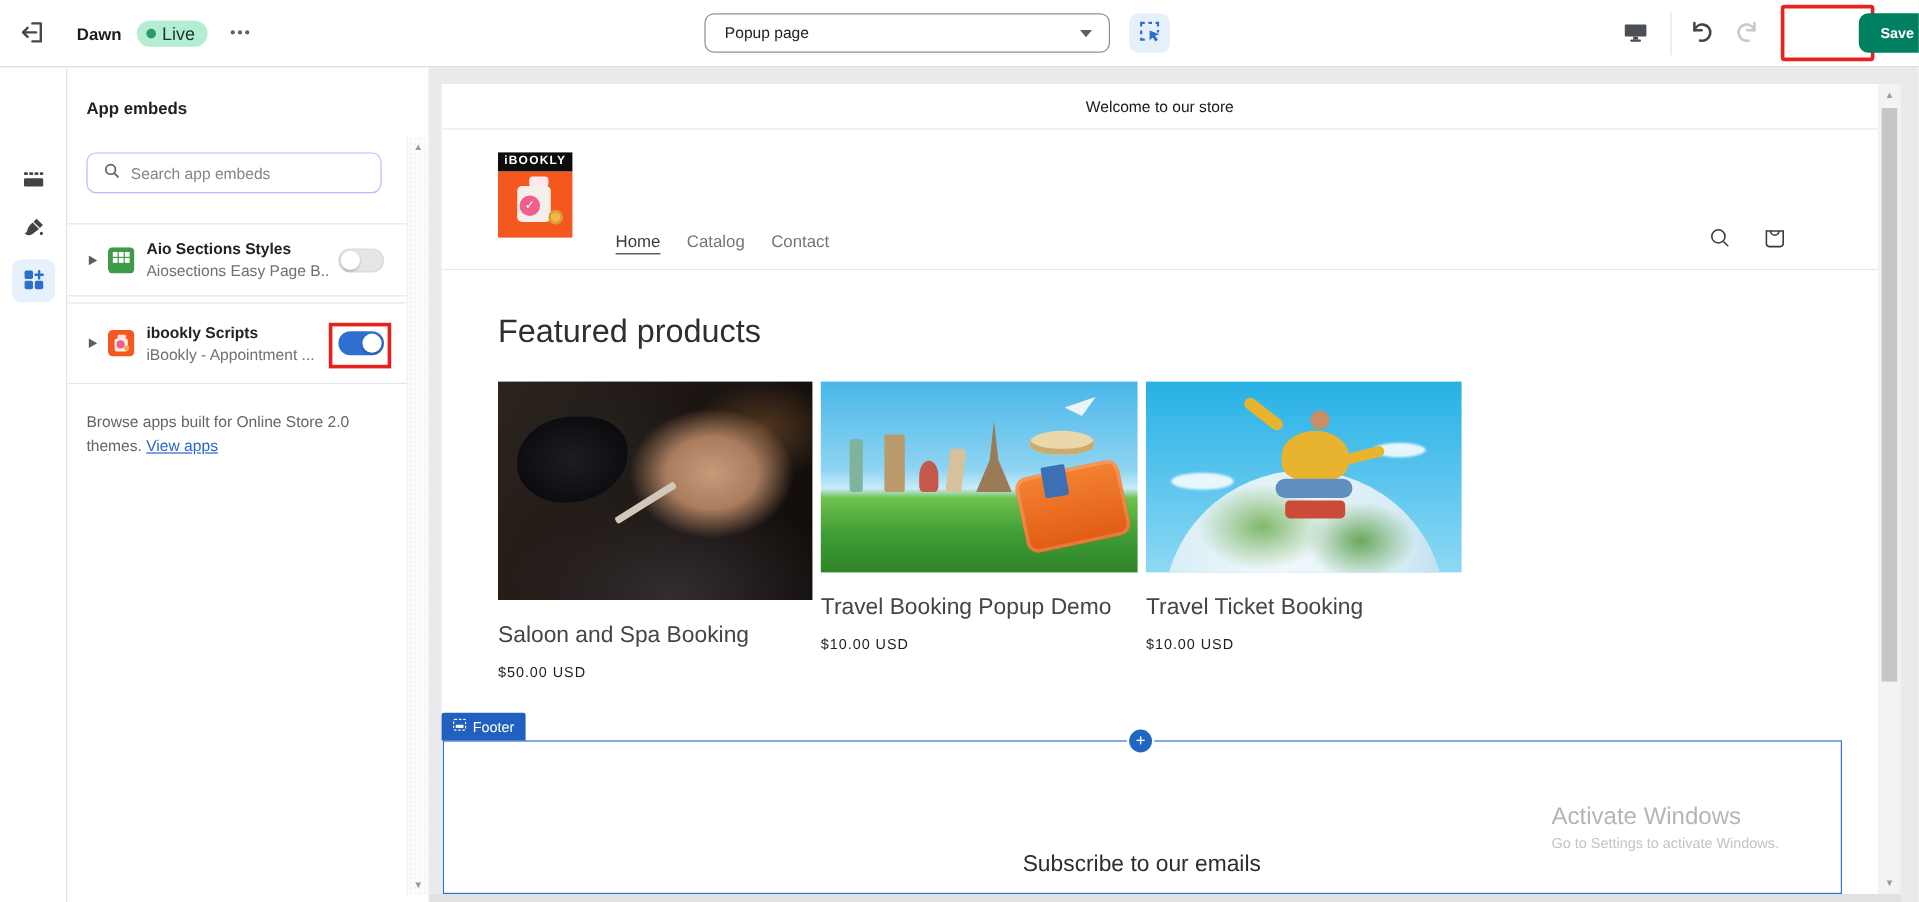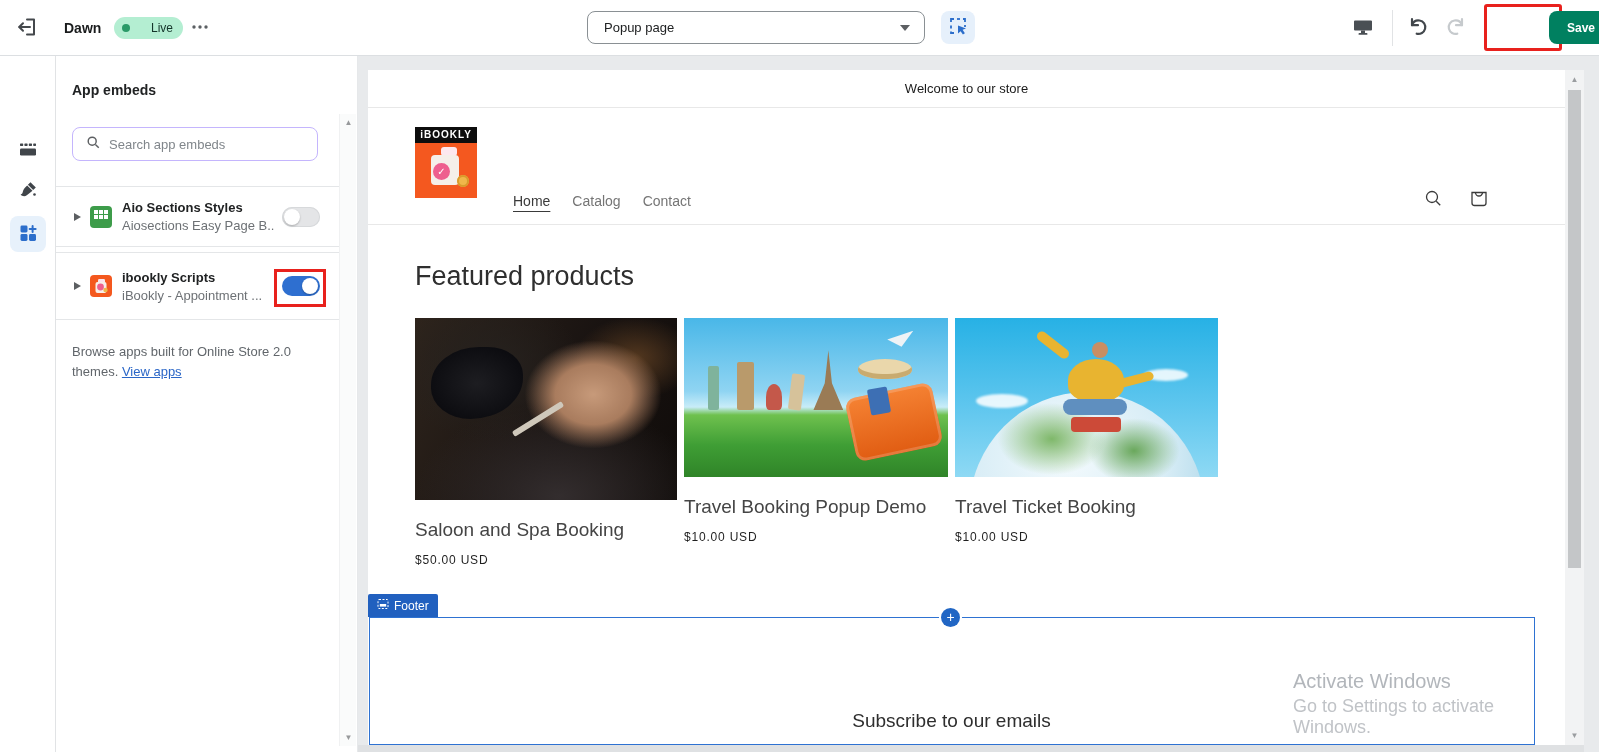--- a/index.html
+++ b/index.html
@@ -9,21 +9,21 @@
     background:#e8eaec;
     font-family:"Liberation Sans", sans-serif;
     color:#202223;
   }
 
   
   .topbar { position:absolute; left:0; top:0; width:1599px; height:56px; background:#fff; border-bottom:1px solid #dcdfe2; z-index:20; }
   .icon-btn { position:absolute; display:flex; align-items:center; justify-content:center; background:transparent; border:none; cursor:pointer; }
   .exit-btn { left:12px; top:13px; width:30px; height:30px; }
   .theme-name { position:absolute; left:64px; top:20px; font-size:14px; font-weight:700; color:#1a1c1d; }
-  .live-badge { position:absolute; left:114px; top:17px; height:22px; display:flex; align-items:center; gap:21px; padding:0 10px 0 8px; background:var(--live-badge-bg,#b4eed2); border-radius:11px; font-size:12px; color:#14352a; }
+  .live-badge { position:absolute; left:114px; top:17px; height:22px; display:flex; align-items:center; gap:5px; padding:0 10px 0 8px; background:var(--live-badge-bg,#b4eed2); border-radius:11px; font-size:15px; color:#14352a; }
   .live-dot { width:8px; height:8px; border-radius:50%; background:#2a9a68; }
   .more-btn { left:186px; top:17px; width:28px; height:22px; }
   .page-select { position:absolute; left:587px; top:11px; width:338px; height:33px; background:#fff; border:1px solid #8a9094; border-radius:8px; display:flex; align-items:center; padding:0 14px 0 16px; cursor:pointer; }
   .page-select .val { font-size:13px; color:#202223; flex:1; }
   .caret { width:0; height:0; border-left:5px solid transparent; border-right:5px solid transparent; border-top:6px solid #5c5f62; }
   .picker-btn { left:941px; top:11px; width:34px; height:33px; background:#e6f0fb; border-radius:8px; }
   .monitor-btn { left:1350px; top:16px; width:26px; height:24px; }
   .tb-sep { position:absolute; left:1392px; top:10px; width:1px; height:36px; background:#e1e3e5; }
   .undo-btn { left:1404px; top:15px; width:28px; height:26px; }
   .redo-btn { left:1442px; top:15px; width:28px; height:26px; }
@@ -122,21 +122,21 @@
   .jeans { position:absolute; left:41%; top:51%; width:64px; height:16px; background:#5f8fbf; border-radius:8px; }
   .case-red { position:absolute; left:44%; top:62%; width:50px; height:15px; background:#cc4a38; border-radius:4px; }
 
   
   .footer-tab { position:absolute; left:0; top:524px; height:23px; padding:0 9px; background:#2160bf; border-radius:2px 2px 0 0; display:flex; align-items:center; gap:5px; color:#fff; font-size:12px; cursor:pointer; z-index:3; }
   .footer-box { position:absolute; left:1px; top:547px; width:1166px; height:128px; border:1px solid var(--footer-outline-blue,#2e72d2); background:#fff; }
   .add-btn { position:absolute; left:573px; top:538px; width:19px; height:19px; border-radius:50%; background:#2166c4; color:#fff; border:none; cursor:pointer; font-size:14px; line-height:17px; text-align:center; box-shadow:0 0 0 2px #fff; z-index:4; padding:0; }
   .add-btn::before { content:"+"; }
   .subscribe { position:absolute; left:0; top:640px; width:1167px; text-align:center; font-size:19px; color:#2e2e2e; }
   .wm1 { position:absolute; left:925px; top:600px; font-size:20px; color:#b2b6bb; }
-  .wm2 { position:absolute; left:925px; top:626px; font-size:18px; color:#c0c3c7; }
+  .wm2 { position:absolute; left:925px; top:626px; font-size:12px; color:#c0c3c7; }
 
   
   .vscroll { position:absolute; left:1565px; top:70px; width:19px; height:675px; background:#f2f3f4; z-index:8; }
   .vscroll .up, .vscroll .down { position:absolute; left:0; width:19px; text-align:center; font-size:8px; color:#9a9da0; cursor:pointer; }
   .vscroll .up { top:5px; } .vscroll .up::before { content:"▲"; }
   .vscroll .down { bottom:5px; } .vscroll .down::before { content:"▼"; }
   .vthumb { position:absolute; left:3px; top:20px; width:13px; height:478px; background:#c4c6c8; cursor:pointer; }
   .bottom-strip { position:absolute; left:358px; top:745px; width:1226px; height:7px; background:#dfe1e3; }
 </style>
 </head>

